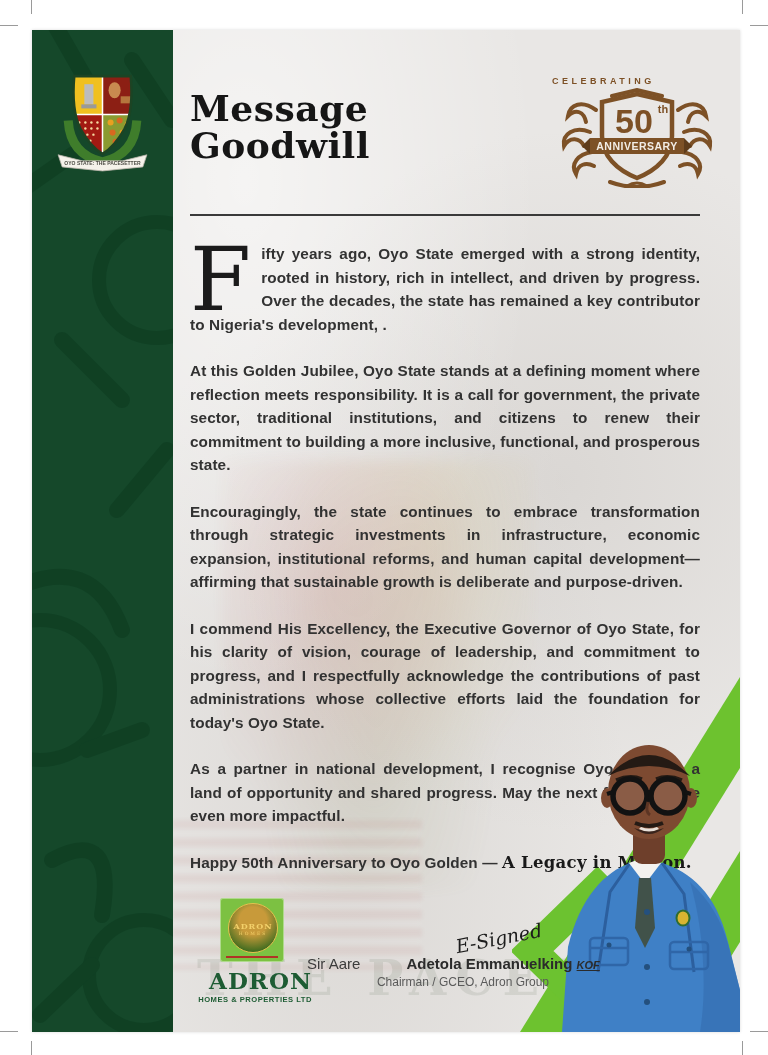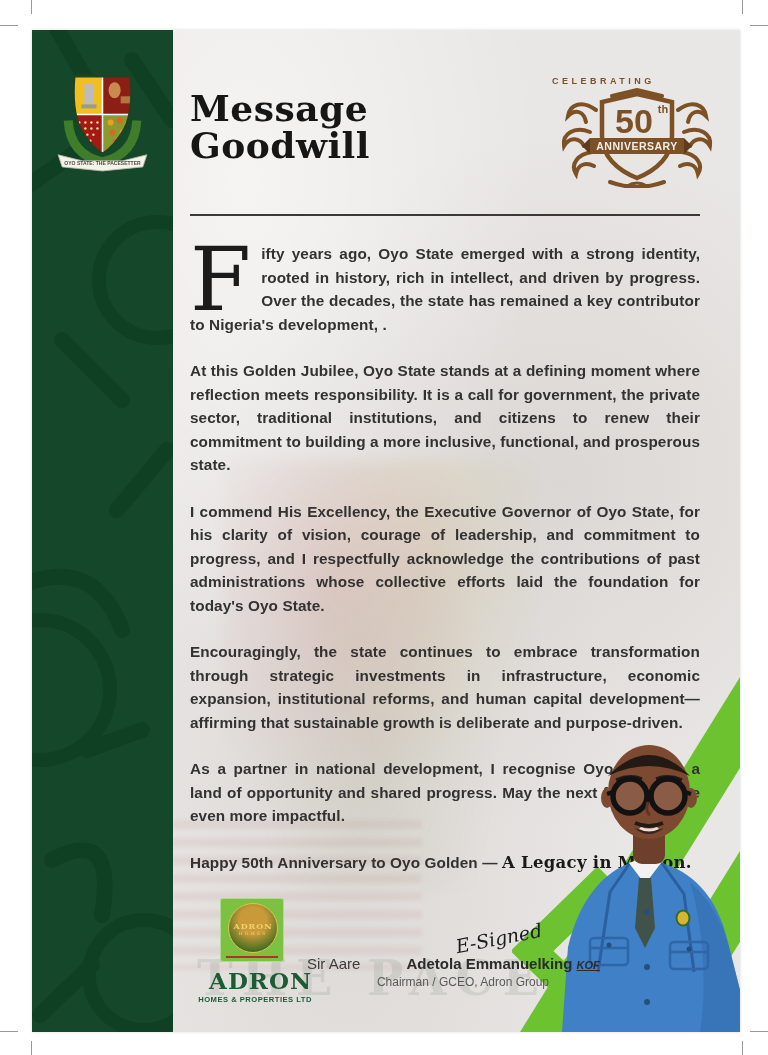--- a/index.html
+++ b/index.html
@@ -289,22 +289,22 @@
           <text x="85" y="62" text-anchor="middle" font-size="10.5" font-weight="bold" fill="#f2ede6" letter-spacing="0.5">ANNIVERSARY</text>
         </svg>
       </div>
     </div>
 
     <hr class="rule">
 
     <div class="copy">
       <p><span class="dropcap">F</span><span>ifty years ago, Oyo State emerged with a strong identity, rooted in history, rich in intellect, and driven by progress. Over the decades, the state has remained a key contributor to Nigeria's development, .</span></p>
       <p>At this Golden Jubilee, Oyo State stands at a defining moment where reflection meets responsibility. It is a call for government, the private sector, traditional institutions, and citizens to renew their commitment to building a more inclusive, functional, and prosperous state.</p>
+      <p>Encouragingly, the state continues to embrace transformation through strategic investments in infrastructure, economic expansion, institutional reforms, and human capital development—affirming that sustainable growth is deliberate and purpose-driven.</p>
       <p>I commend His Excellency, the Executive Governor of Oyo State, for his clarity of vision, courage of leadership, and commitment to progress, and I respectfully acknowledge the contributions of past administrations whose collective efforts laid the foundation for today's Oyo State.</p>
-      <p>Encouragingly, the state continues to embrace transformation through strategic investments in infrastructure, economic expansion, institutional reforms, and human capital development—affirming that sustainable growth is deliberate and purpose-driven.</p>
       <p>As a partner in national development, I recognise Oyo State as a land of opportunity and shared progress. May the next fifty years be even more impactful.</p>
       <p class="closing"><span>Happy </span><span class="em">50th</span><span> Anniversary to Oyo Golden — </span><span class="tagline">A Legacy in Motion.</span></p>
     </div>
   </div>
 
   <div class="adron">
     <div class="adron-square">
       <div class="adron-circle">
         <div class="t1">ADRON</div>
         <div class="t2">HOMES</div>

